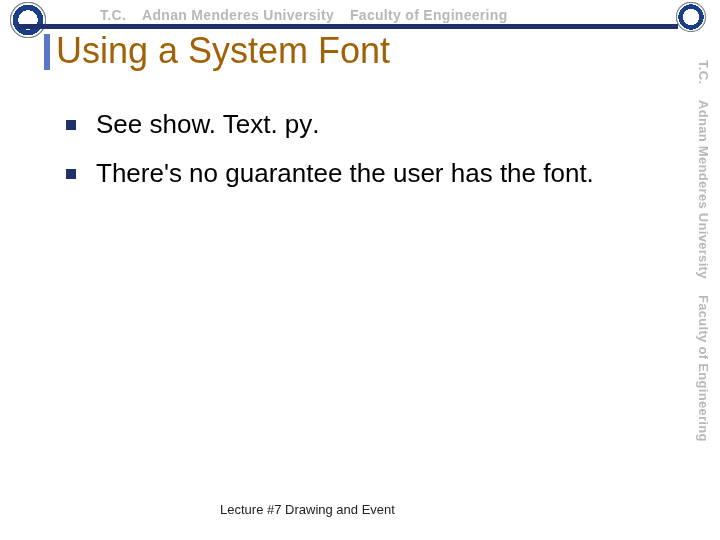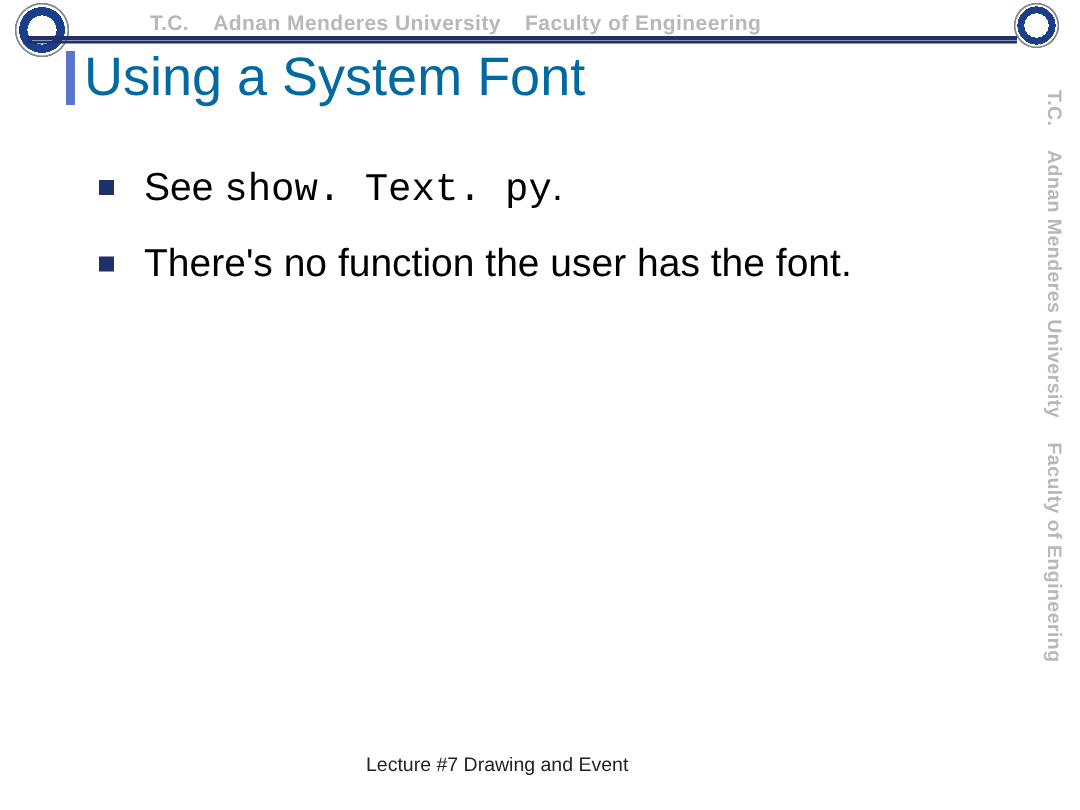--- a/index.html
+++ b/index.html
@@ -89,21 +89,21 @@
     height: 36px;
     background: #5b76c9;
   }
 
   h1.title {
     position: absolute;
     left: 56px;
     top: 30px;
     font-size: 36px;
     font-weight: 400;
-    color: #0369a1;
+    color: #a16207;
   }
 
   
   .content {
     position: absolute;
     left: 60px;
     top: 108px;
     right: 60px;
   }
   ul.bullets {
@@ -120,35 +120,34 @@
   ul.bullets > li::before {
     content: "";
     position: absolute;
     left: 6px;
     top: 12px;
     width: 10px;
     height: 10px;
     background: #20306a;
   }
   .mono {
-    font-family: Liberation Mono, monospace;
+    font-family: Liberation Sans, sans-serif;
     text-align: center;
   }
   .gap { height: 10px; }
 
   
   .footer {
     position: absolute;
     left: 220px;
     bottom: 22px;
     font-size: 13px;
     color: #222;
     line-height: 1.25;
     max-width: 240px;
-    margin-left: 24px;
   }
 </style>
 </head>
 <body>
 
 <div class="seal top-left"></div>
 <div class="seal small top-right"></div>
 
 <div class="top-strip">
   <span class="tc">T.C.</span>
@@ -169,19 +168,19 @@
 <h1 class="title">Using a System Font</h1>
 
 <div class="content">
   <ul class="bullets">
     <li>
       <span>See </span><span class="mono">show. Text. py</span><span>.</span>
     </li>
   </ul>
   <div class="gap"></div>
   <ul class="bullets">
-    <li><span>There's no function the user has the font.</span></li>
+    <li><span>There's no guarantee the user has the font.</span></li>
   </ul>
 </div>
 
 <div class="footer">
   <div>Lecture #7 Drawing and Event</div>
 </div>
 
 </body></html>

